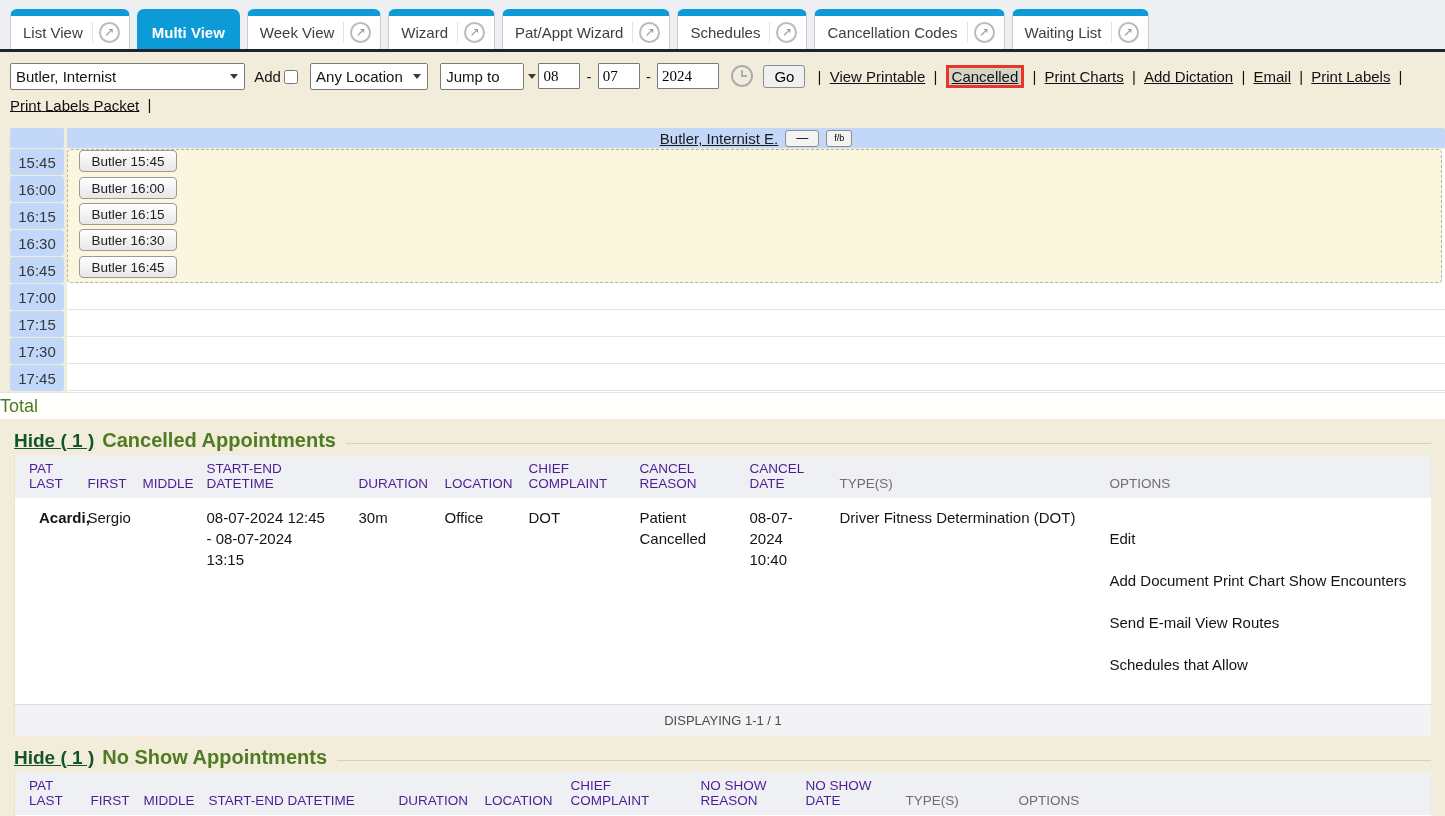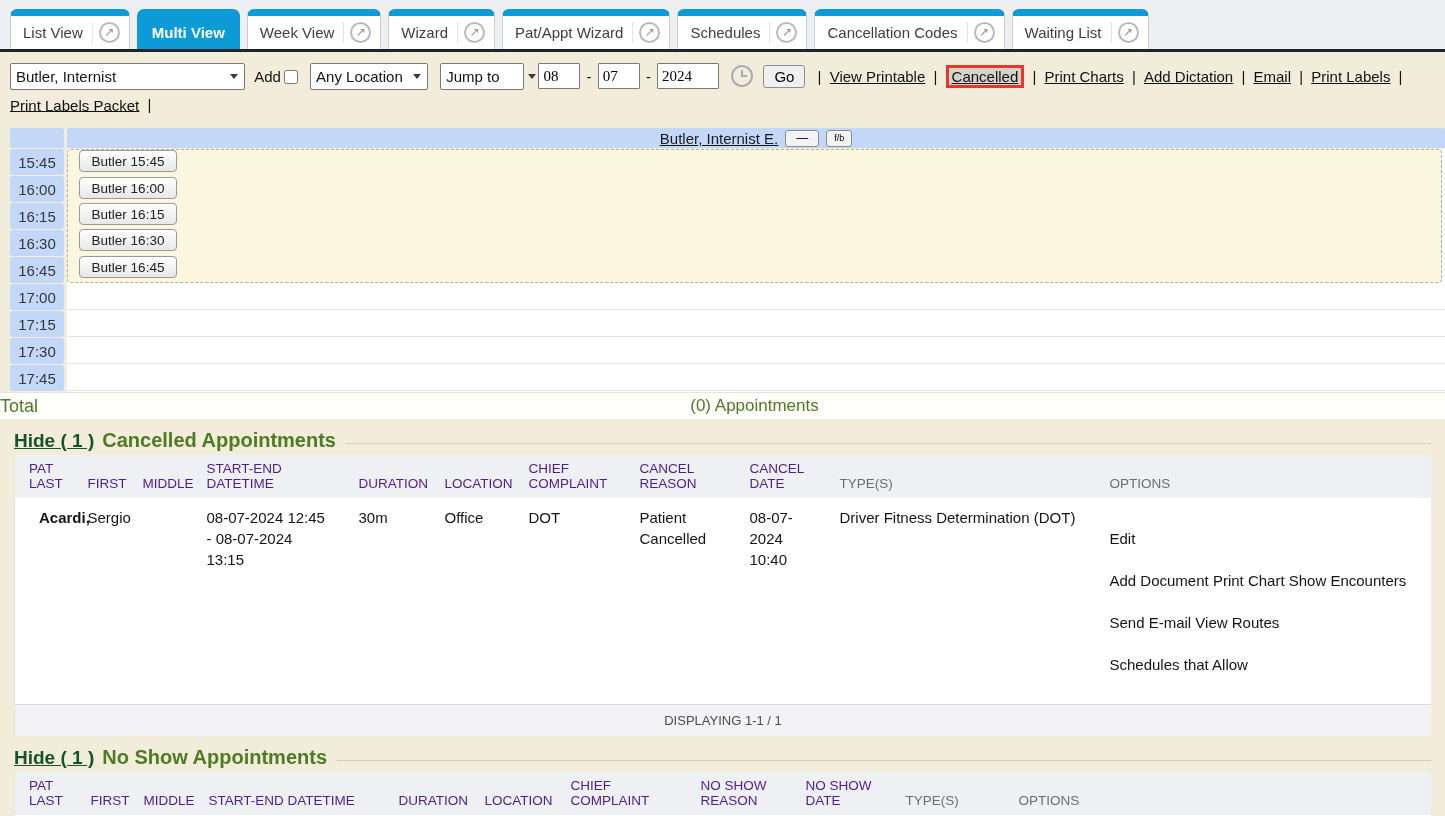--- a/index.html
+++ b/index.html
@@ -302,21 +302,20 @@
       <div class="row-line" style="top:215px"></div>
       <button class="slot-btn" style="top:1px">Butler 15:45</button>
       <button class="slot-btn" style="top:28px">Butler 16:00</button>
       <button class="slot-btn" style="top:54px">Butler 16:15</button>
       <button class="slot-btn" style="top:80px">Butler 16:30</button>
       <button class="slot-btn" style="top:107px">Butler 16:45</button>
     </div>
   </div>
   <div class="total-row">
     <div class="total-label">Total</div>
-    <div class="total-value">(0) Appointments</div>
   </div>
 </div>
 
 <div class="section">
   <div class="section-head">
     <a href="#" class="hide-link">Hide ( 1 )</a>
     <span class="section-title">Cancelled Appointments</span>
     <span class="head-rule"></span>
   </div>
   <table class="data-table">

